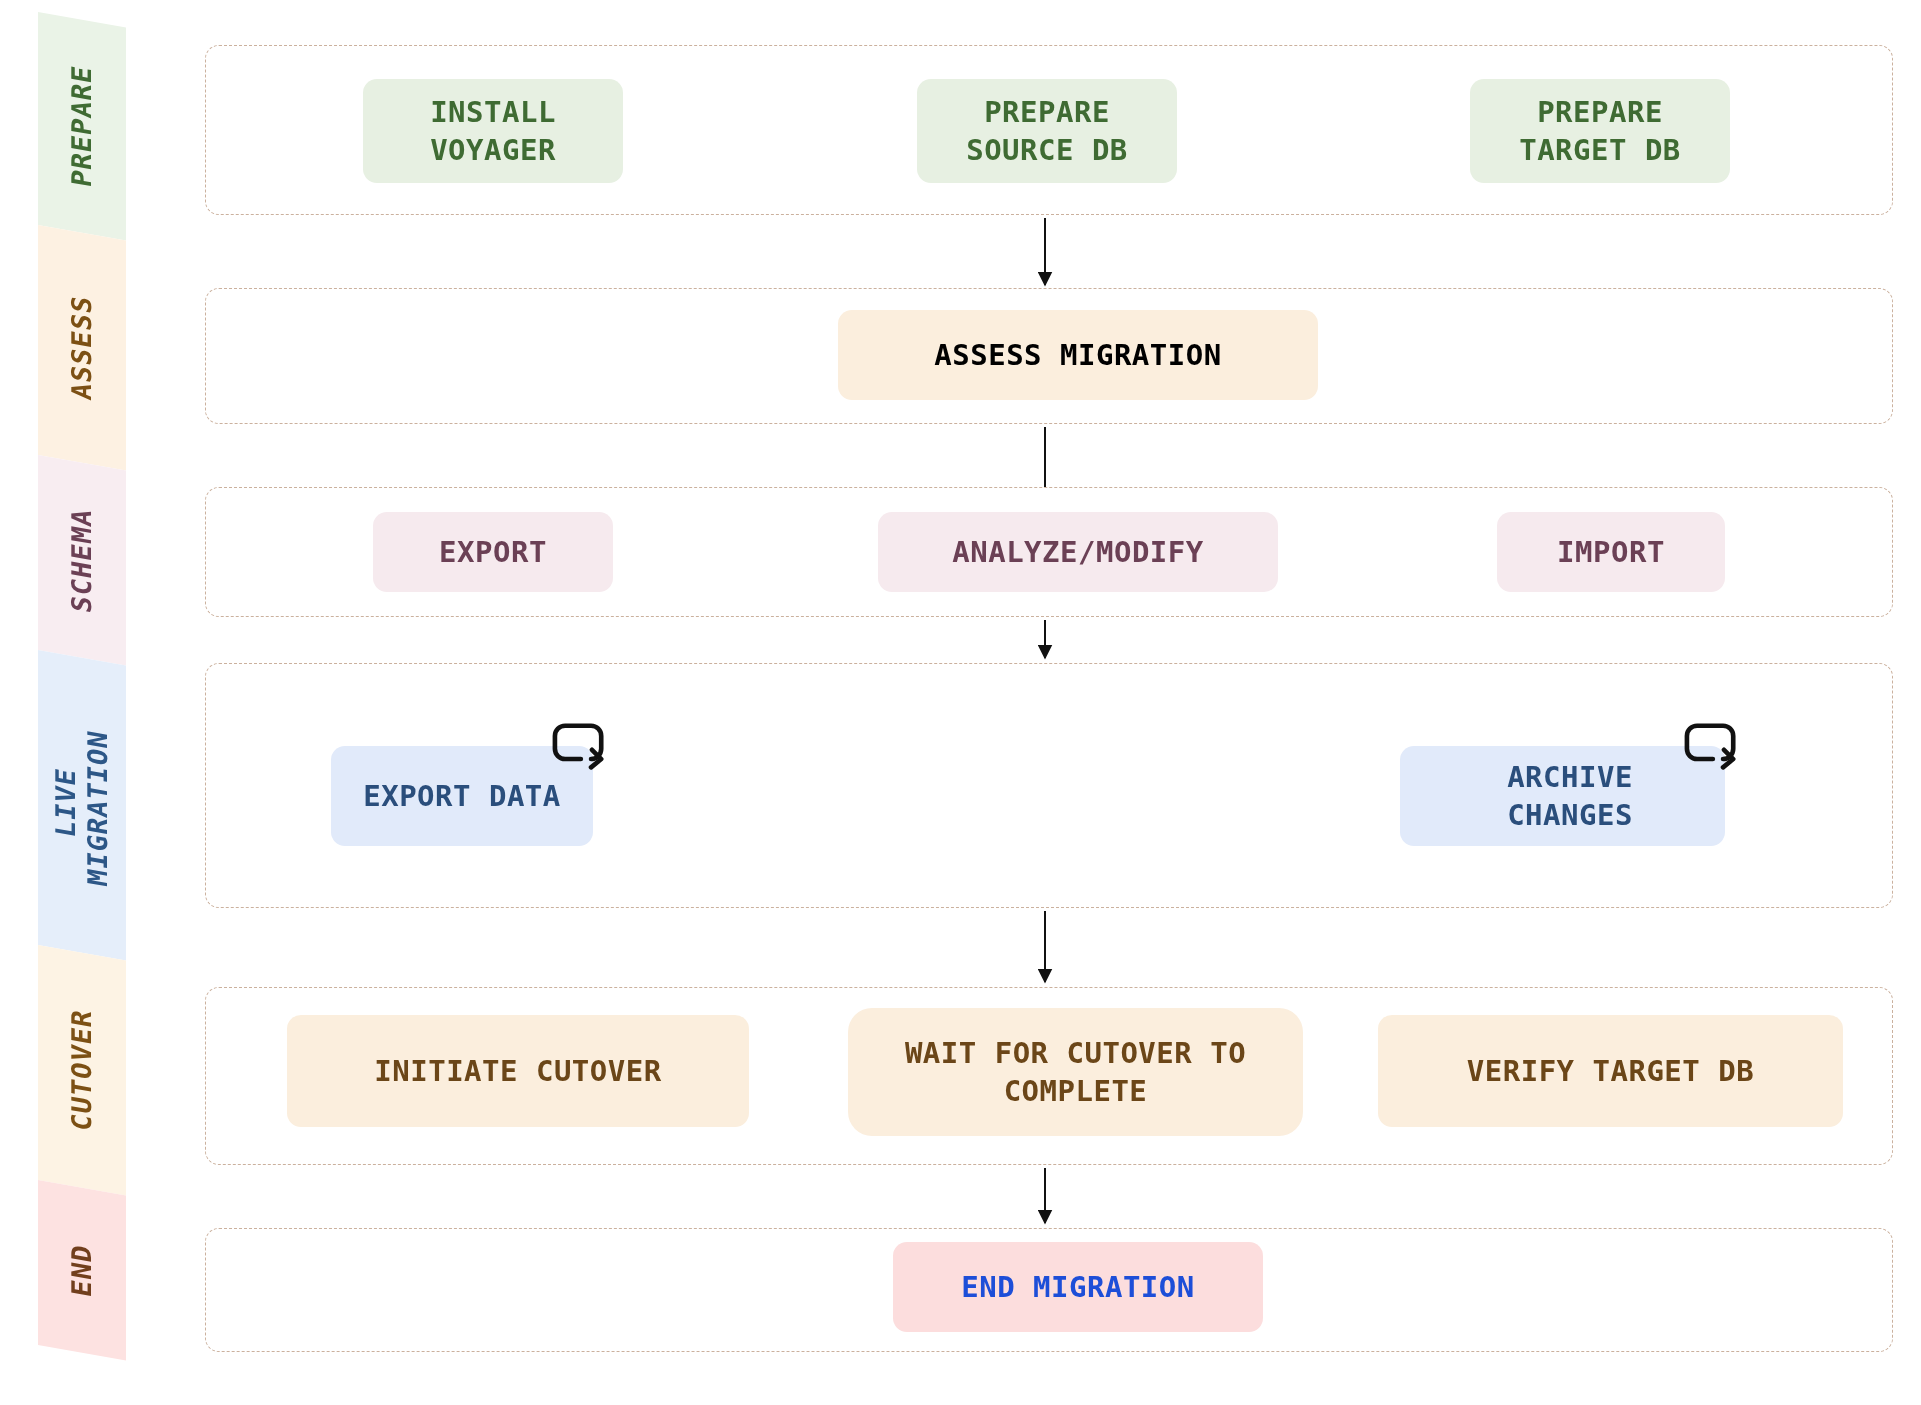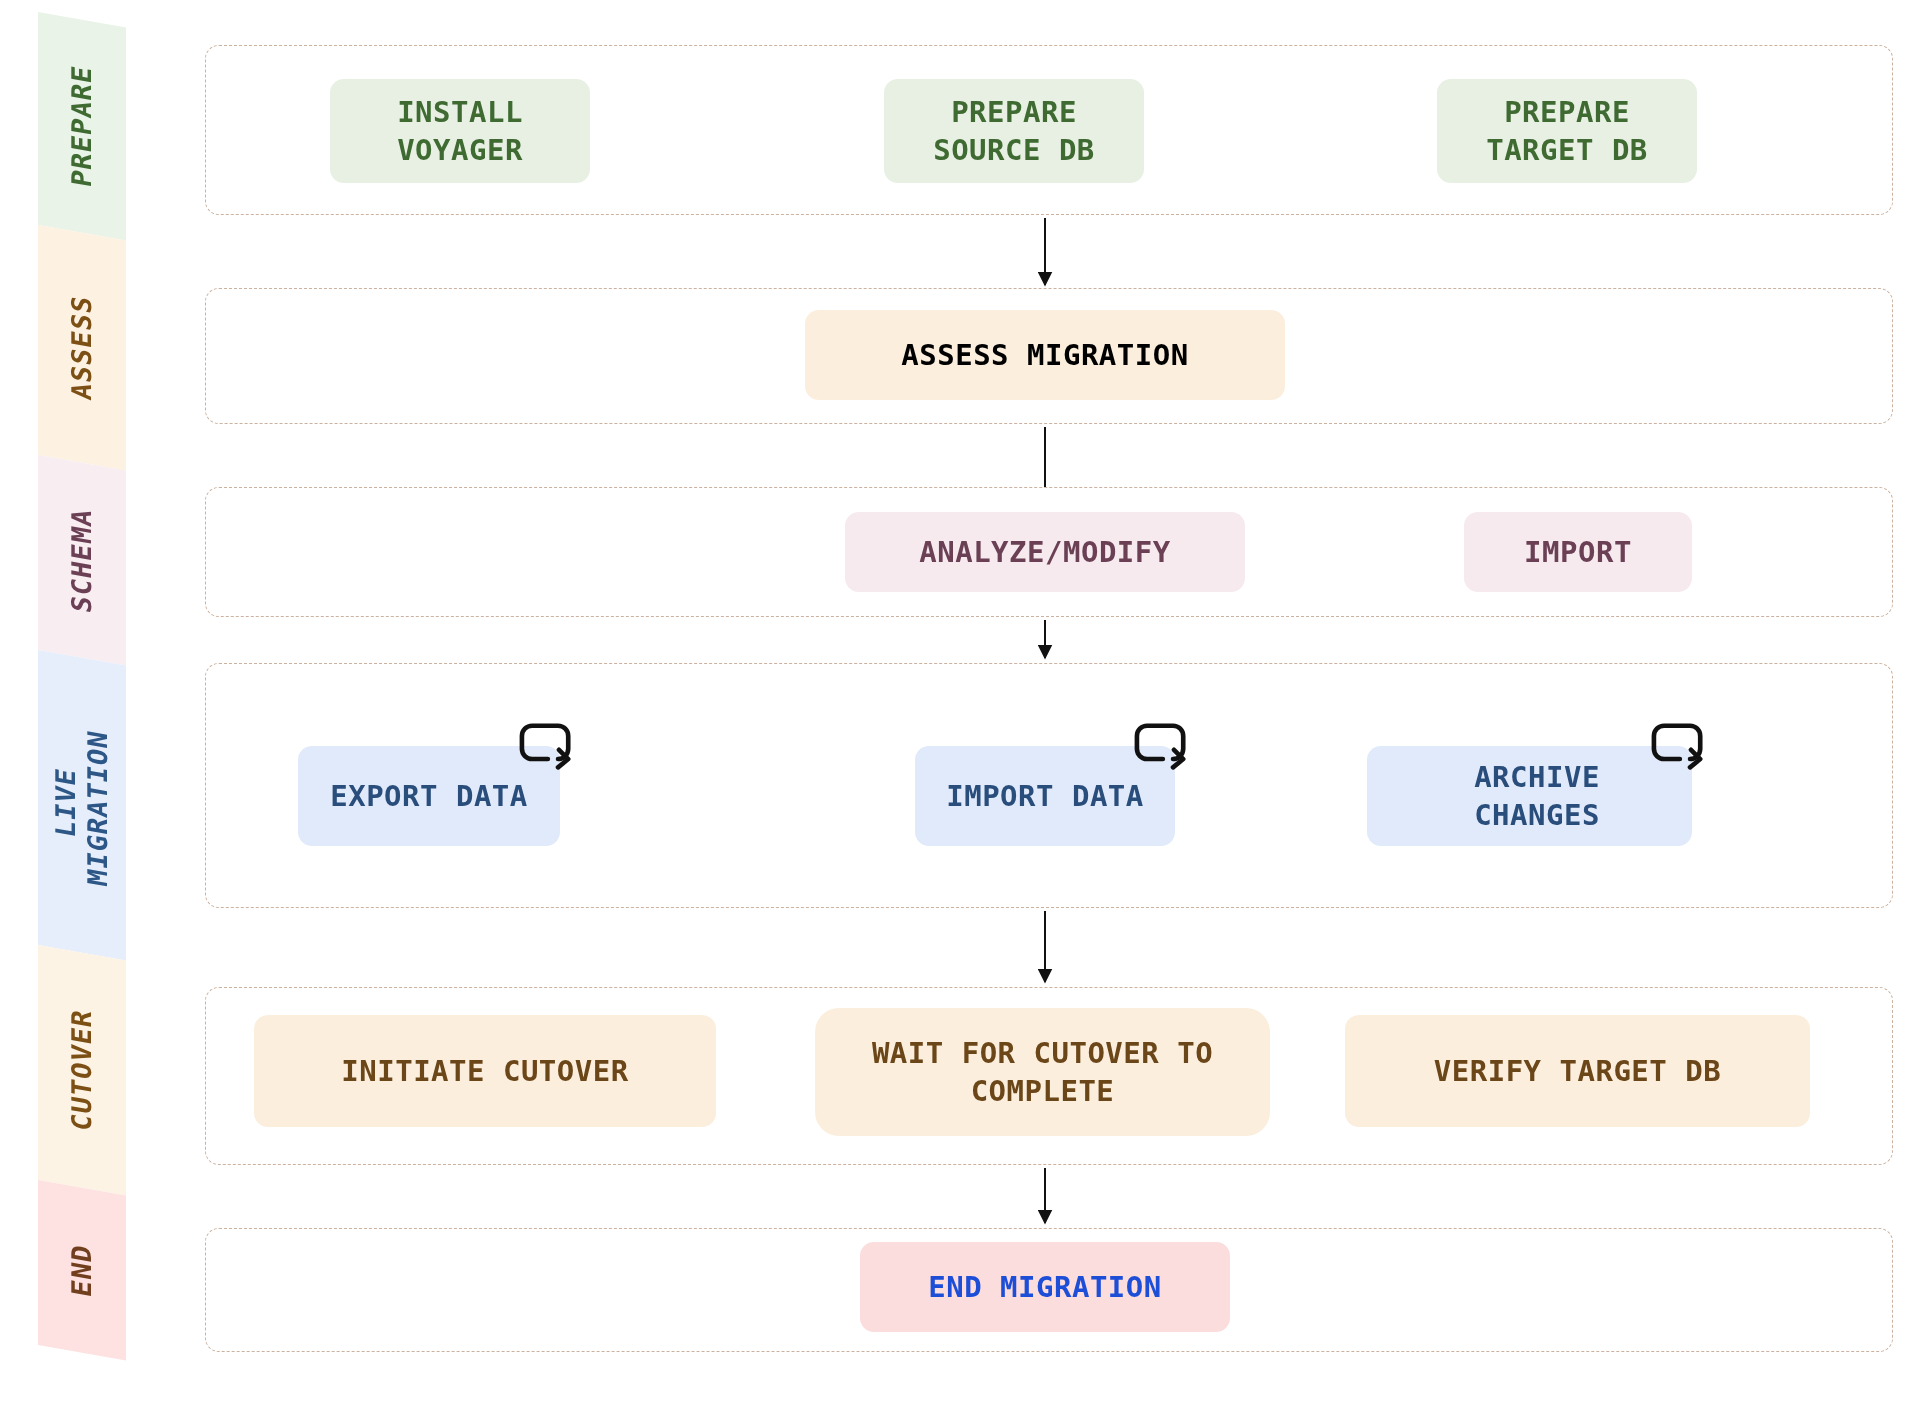--- a/index.html
+++ b/index.html
@@ -37,21 +37,21 @@
   .row-assess{top:288px;height:136px;}
   .row-schema{top:487px;height:130px;}
   .row-live{top:663px;height:245px;}
   .row-cutover{top:987px;height:178px;}
   .row-end{top:1228px;height:124px;}
 
   
   .node{
     position:absolute;display:flex;align-items:center;justify-content:center;
     border-radius:14px;font-weight:700;font-size:29px;letter-spacing:.5px;
-    line-height:1.32;white-space:pre-line;text-align:center;box-sizing:border-box;
+    line-height:1.32;white-space:pre-line;text-align:center;box-sizing:border-box;margin-left:33px;
   }
   .ph-prepare{background:#e7f0e2;color:#3f6b33;}
   .ph-assess{background:#fbeedd;color:#000000;}
   .ph-schema{background:#f6eaee;color:#6b4055;}
   .ph-live{background:#e1eafa;color:#2a4e7c;}
   .ph-cutover{background:#fbeedd;color:#6b4618;}
   .ph-end{background:#fcdddd;color:#1d4ed8;}
 
   .loop-icon{position:absolute;top:-24px;right:-14px;width:56px;height:50px;}
 
@@ -122,32 +122,26 @@
 
   <div class="node ph-prepare" style="left:330px;top:79px;width:260px;height:104px;">INSTALL
 VOYAGER</div>
   <div class="node ph-prepare" style="left:884px;top:79px;width:260px;height:104px;">PREPARE
 SOURCE DB</div>
   <div class="node ph-prepare" style="left:1437px;top:79px;width:260px;height:104px;">PREPARE
 TARGET DB</div>
 
   <div class="node ph-assess" style="left:805px;top:310px;width:480px;height:90px;">ASSESS MIGRATION</div>
 
+  <div class="node ph-schema" style="left:340px;top:512px;width:240px;height:80px;">EXPORT</div>
   <div class="node ph-schema" style="left:1464px;top:512px;width:228px;height:80px;">IMPORT</div>
   <div class="node ph-schema" style="left:845px;top:512px;width:400px;height:80px;">ANALYZE/MODIFY</div>
 
   <div class="node ph-live" style="left:298px;top:746px;width:262px;height:100px;">
     <span>EXPORT DATA</span>
-    <svg class="loop-icon" viewBox="0 0 60 54">
-      <path d="M32 40 H15 C8.9 40 4 35.1 4 29 V15 C4 8.9 8.9 4 15 4 H43 C49.1 4 54 8.9 54 15 V29 C54 35.1 49.1 40 43 40" fill="none" stroke="#111111" stroke-width="5" stroke-linecap="round"></path>
-      <path d="M44 30 L54 40 L43 49" fill="none" stroke="#111111" stroke-width="5" stroke-linecap="round" stroke-linejoin="round"></path>
-    </svg>
-  </div>
-  <div class="node ph-live" style="left:915px;top:746px;width:260px;height:100px;">
-    <span>IMPORT DATA</span>
     <svg class="loop-icon" viewBox="0 0 60 54">
       <path d="M32 40 H15 C8.9 40 4 35.1 4 29 V15 C4 8.9 8.9 4 15 4 H43 C49.1 4 54 8.9 54 15 V29 C54 35.1 49.1 40 43 40" fill="none" stroke="#111111" stroke-width="5" stroke-linecap="round"></path>
       <path d="M44 30 L54 40 L43 49" fill="none" stroke="#111111" stroke-width="5" stroke-linecap="round" stroke-linejoin="round"></path>
     </svg>
   </div>
   <div class="node ph-live" style="left:1367px;top:746px;width:325px;height:100px;padding-left:15px;">
     <span>ARCHIVE
 CHANGES</span>
     <svg class="loop-icon" viewBox="0 0 60 54">
       <path d="M32 40 H15 C8.9 40 4 35.1 4 29 V15 C4 8.9 8.9 4 15 4 H43 C49.1 4 54 8.9 54 15 V29 C54 35.1 49.1 40 43 40" fill="none" stroke="#111111" stroke-width="5" stroke-linecap="round"></path>

